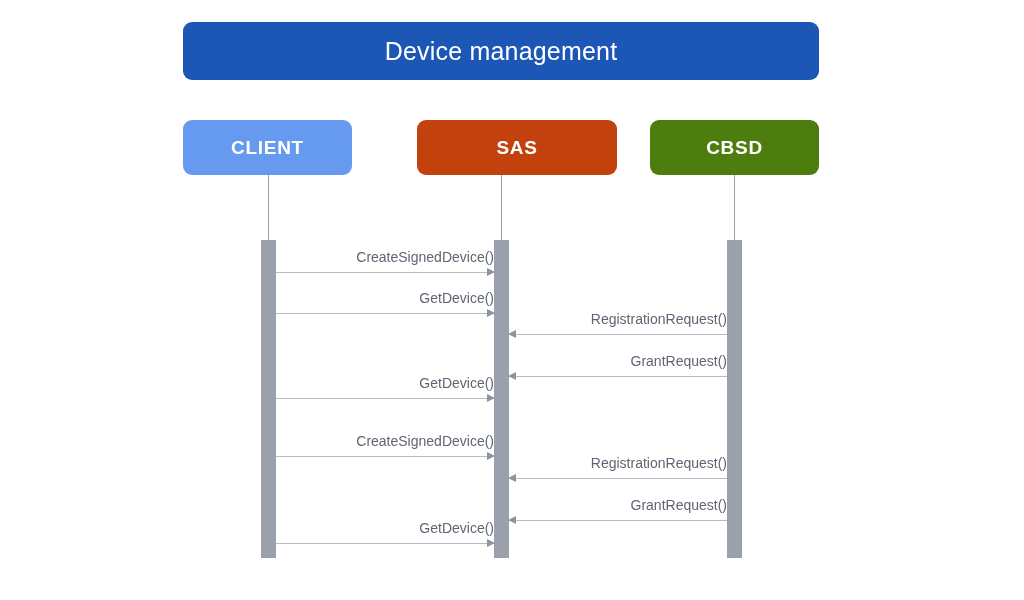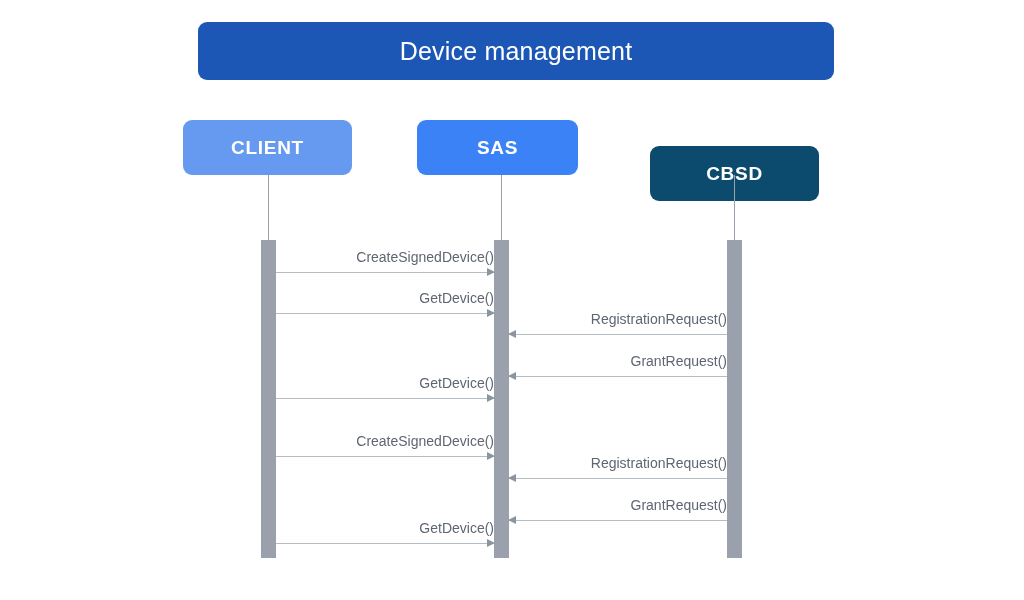--- a/index.html
+++ b/index.html
@@ -15,21 +15,21 @@
   }
   #diagram {
     position: relative;
     width: 1024px;
     height: 600px;
   }
 
   
   .title-banner {
     position: absolute;
-    left: 198px;
+    left: 183px;
     top: 22px;
     width: 636px;
     height: 58px;
     background: #1c57b5;
     border-radius: 9px;
     display: flex;
     align-items: center;
     justify-content: center;
     box-sizing: border-box;
   }
@@ -51,22 +51,22 @@
     justify-content: center;
     box-sizing: border-box;
   }
   .participant .participant-label {
     color: #ffffff;
     font-size: 19px;
     font-weight: 700;
     letter-spacing: 0.7px;
   }
   .p-client { left: 183px;  width: 169px; background: #6699f0; }
-  .p-sas    { left: 417px;  width: 161px; background: #3b82f6; }
-  .p-cbsd   { left: 650px;  width: 169px; background: #0c4a6e; margin-top: 26px; }
+  .p-sas    { left: 417px;  width: 200px; background: #c2410c; }
+  .p-cbsd   { left: 650px;  width: 169px; background: #4d7c0f; }
 
   
   .lifeline {
     position: absolute;
     top: 175px;
     width: 1px;
     background: #9aa1ac;
   }
   .ll-client { left: 268px; height: 66px; }
   .ll-sas    { left: 501px; height: 66px; }

